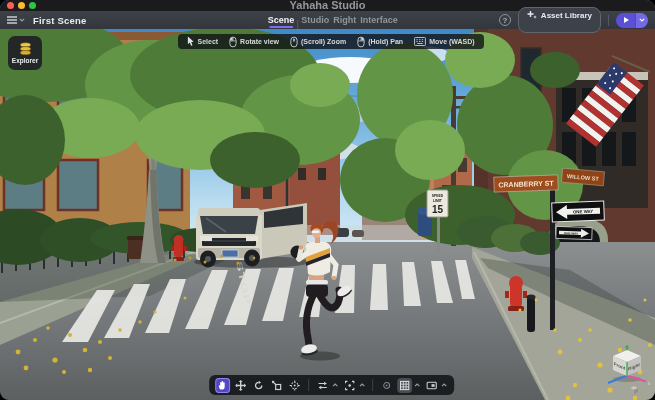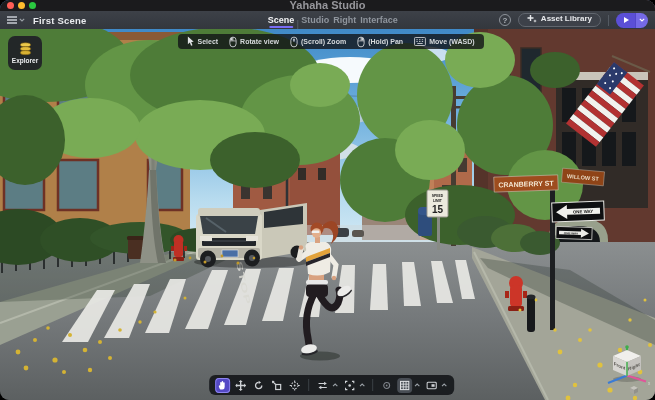--- a/index.html
+++ b/index.html
@@ -15,21 +15,21 @@
   .menu-btn{display:flex;align-items:center;gap:2px;cursor:pointer}
   .menu-btn svg{display:block}
   .scene-name{margin-left:8px;font-size:9.5px;font-weight:700;color:#e9ebee;letter-spacing:.2px}
   .tabs{position:absolute;left:50%;top:0;bottom:0;transform:translateX(-46%);display:flex;align-items:flex-end;gap:2px}
   .tab{font-size:9px;font-weight:700;color:#8f959d;position:relative;padding:4px 1px;cursor:pointer}
   .tab.active{color:#f2f3f5}
   .tab.active::after{content:"";position:absolute;left:2px;right:2px;bottom:1px;height:2.5px;border-radius:2px;background:#7a6cf5}
   .tab-divider{width:1px;height:9px;background:#555b63}
   .header-right{margin-left:auto;display:flex;align-items:center;gap:7px}
   .help-btn{width:12px;height:12px;border-radius:50%;border:1.1px solid #8d9299;color:#aeb3ba;font-size:8px;font-weight:700;display:flex;align-items:center;justify-content:center;cursor:pointer}
-  .asset-btn{display:flex;align-items:flex-start;gap:4px;height:14px;padding:0 8px;border-radius:8px;border:1px solid #61666e;background:#3d4149;color:#e8eaed;font-size:8px;font-weight:700;cursor:pointer}
+  .asset-btn{display:flex;align-items:flex-end;gap:4px;height:14px;padding:12px 8px;border-radius:8px;border:1px solid #61666e;background:#3d4149;color:#e8eaed;font-size:8px;font-weight:700;cursor:pointer}
   .hr-divider{width:1px;height:11px;background:#545a62}
   .play-btn{display:flex;height:15px;border-radius:8px;overflow:hidden;cursor:pointer}
   .play-main{width:19px;background:#5b4fd6;display:flex;align-items:center;justify-content:center}
   .play-tri{width:0;height:0;border-left:5px solid #fff;border-top:3.5px solid transparent;border-bottom:3.5px solid transparent;margin-left:2px}
   .play-drop{width:13px;background:#756ae6;display:flex;align-items:center;justify-content:center;border-left:1px solid #5347c9}
   
   .scene-svg{position:absolute;top:0;left:0;z-index:1}
   .hintbar{position:absolute;top:34px;left:50%;transform:translateX(-49%);z-index:4;display:flex;align-items:center;gap:11px;height:15px;padding:0 9px;border-radius:4px;background:rgba(17,19,22,.8)}
   .hint-item{display:flex;align-items:center;gap:3px}
   .hint-item span{font-size:7px;font-weight:700;color:#d7dadd;white-space:nowrap}

